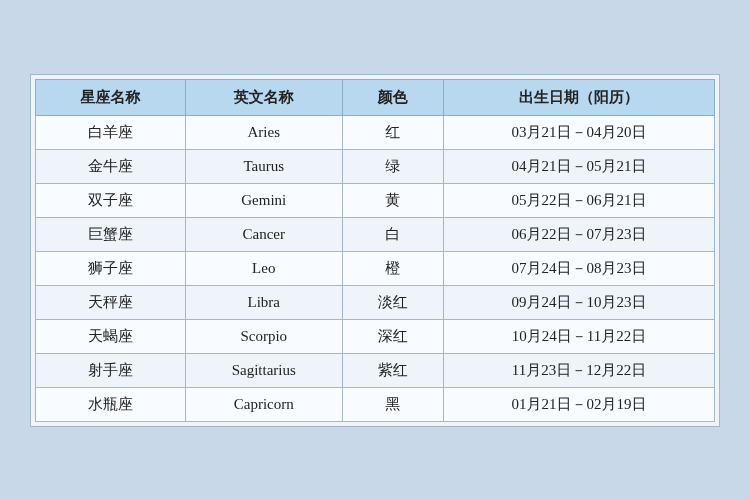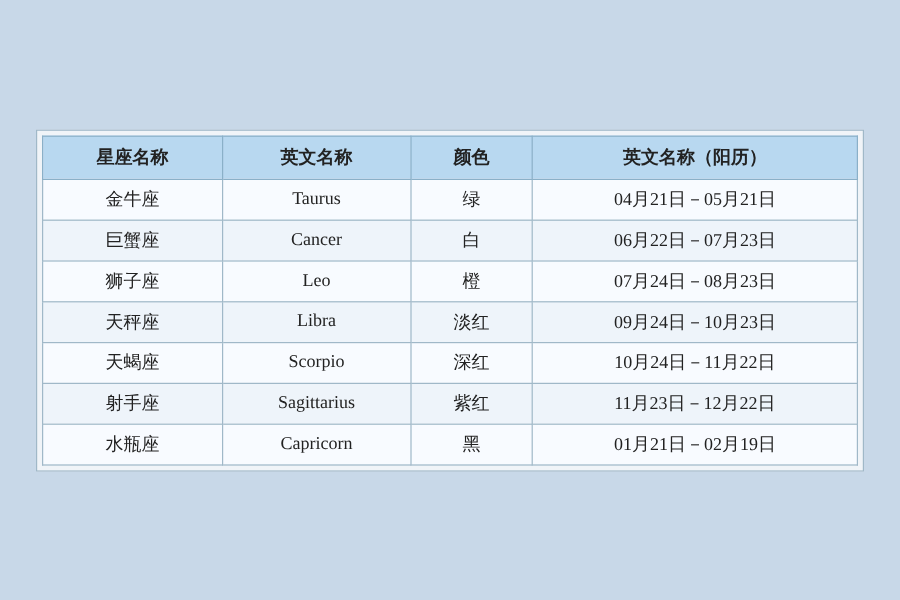--- a/index.html
+++ b/index.html
@@ -71,29 +71,41 @@
 </head>
 <body>
 
 <div class="table-container">
   <table>
     <thead>
       <tr>
         <th>星座名称</th>
         <th>英文名称</th>
         <th>颜色</th>
-        <th>英文名称（阳历）</th>
+        <th>出生日期（阳历）</th>
       </tr>
     </thead>
     <tbody id="table-body">
+    <tr>
+          <td>白羊座</td>
+          <td>Aries</td>
+          <td>红</td>
+          <td>03月21日－04月20日</td>
+        </tr>
         <tr>
           <td>金牛座</td>
           <td>Taurus</td>
           <td>绿</td>
           <td>04月21日－05月21日</td>
+        </tr>
+        <tr>
+          <td>双子座</td>
+          <td>Gemini</td>
+          <td>黄</td>
+          <td>05月22日－06月21日</td>
         </tr>
         <tr>
           <td>巨蟹座</td>
           <td>Cancer</td>
           <td>白</td>
           <td>06月22日－07月23日</td>
         </tr>
         <tr>
           <td>狮子座</td>
           <td>Leo</td>

